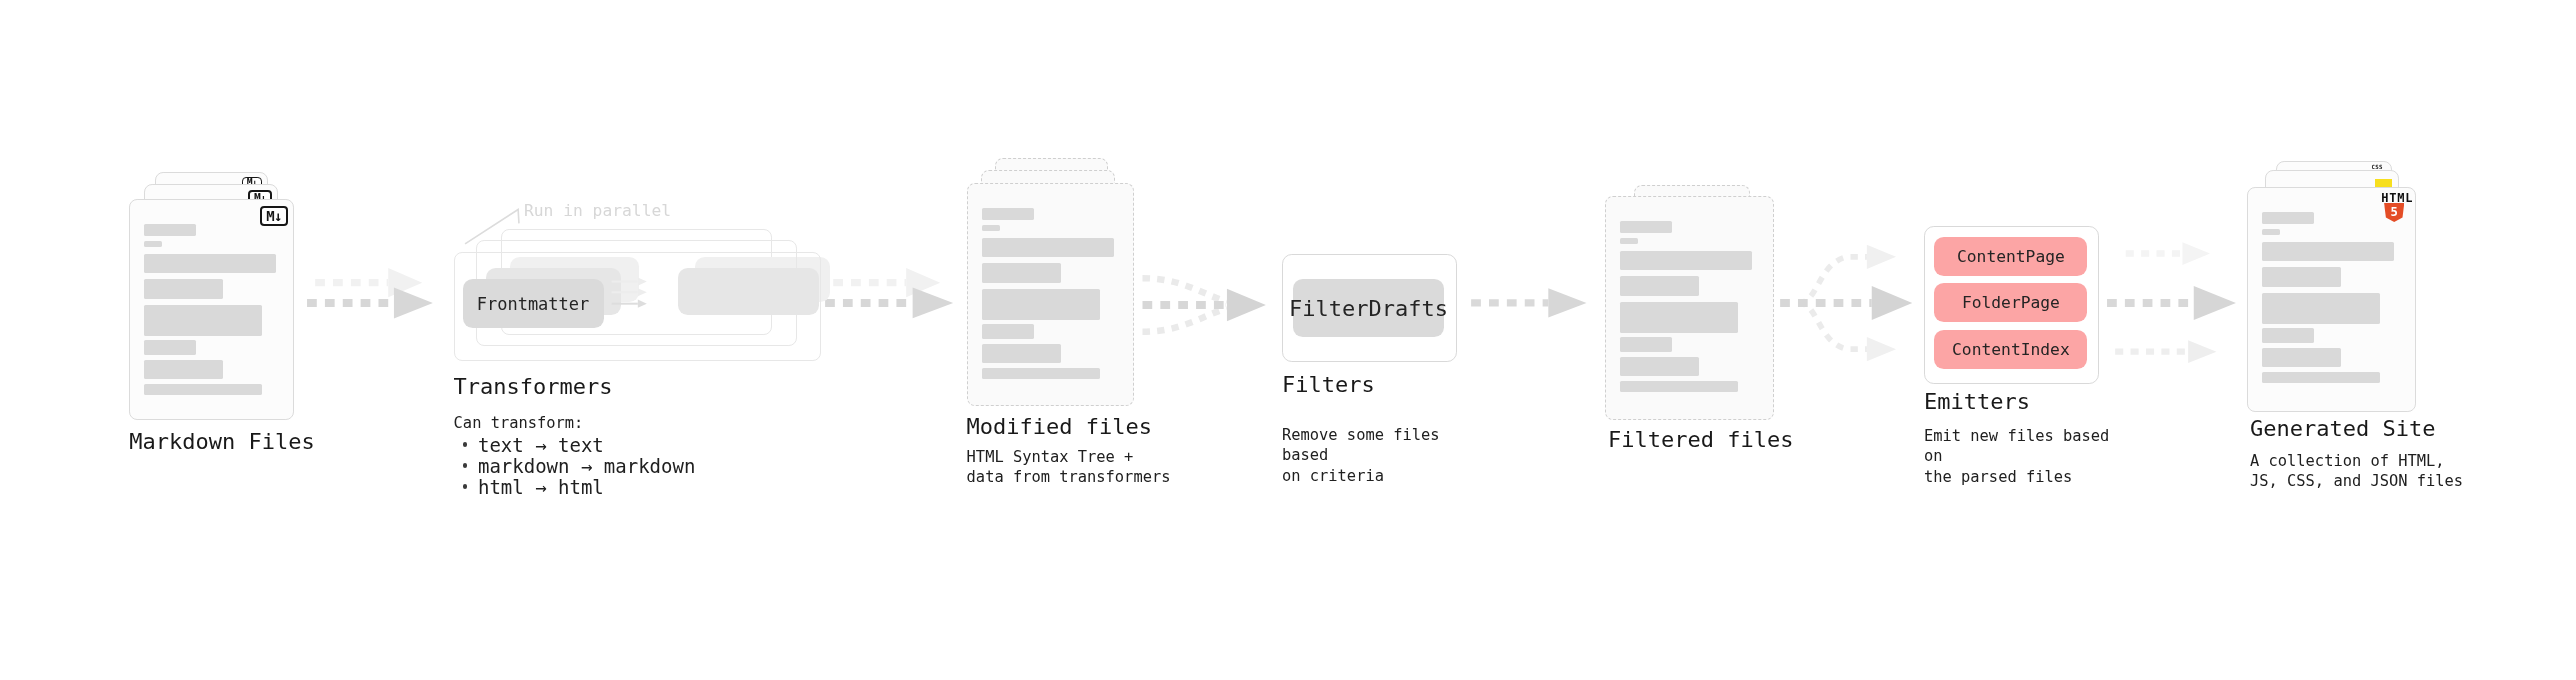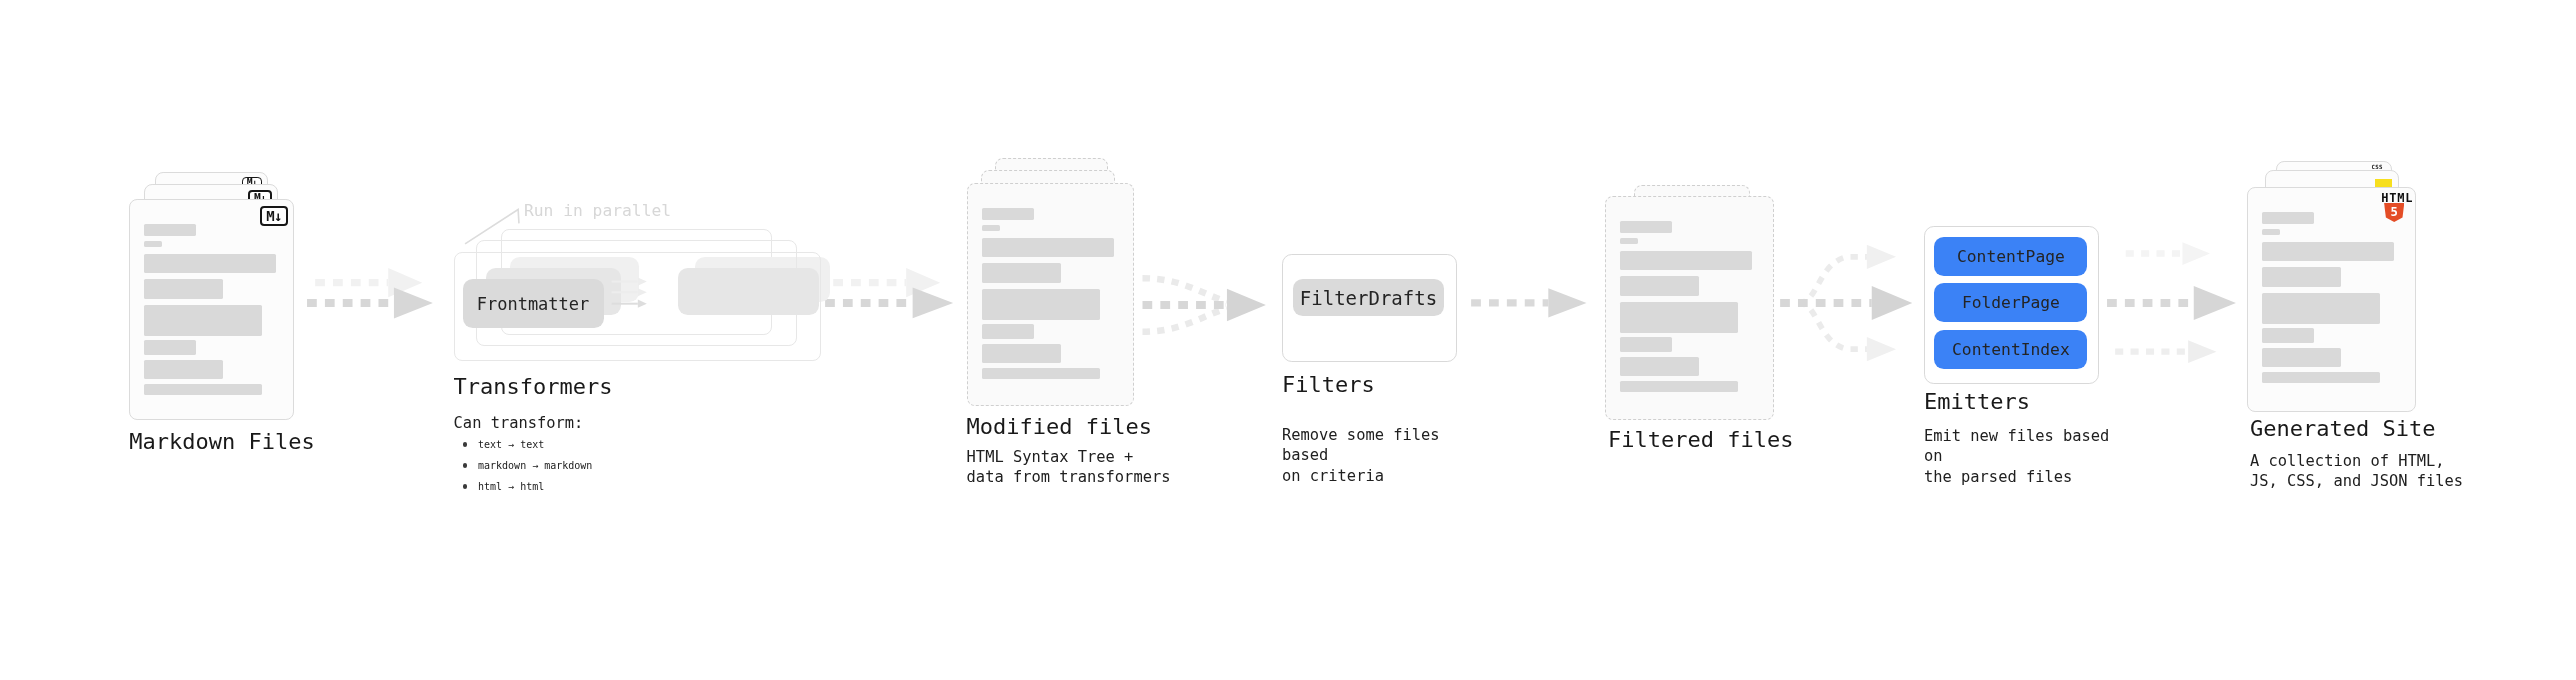--- a/index.html
+++ b/index.html
@@ -21,29 +21,29 @@
   .md-badge.xs{font-size:9.8px;line-height:10.6px;border-width:1.6px;top:4.1px;right:4.9px;}
 
   
   .panel{position:absolute;border:1.6px solid #e7e7e7;border-radius:8.1px;background:transparent;}
   .gray-box{position:absolute;background:#dadada;border-radius:9.8px;display:flex;
             align-items:center;justify-content:center;font-size:17px;color:#242424;}
   .gray-box.g1{background:#e6e6e6;}
   .gray-box.g2{background:#f0f0f0;}
 
   .container-panel{position:absolute;background:#ffffff;border:1.6px solid #d9d9d9;border-radius:9.8px;}
-  .emit-box{position:absolute;left:24.4px;width:153px;height:39px;background:#3b82f6;border-radius:9.8px;
+  .emit-box{position:absolute;left:24.4px;width:153px;height:39px;background:#fca5a5;border-radius:9.8px;
             display:flex;align-items:center;justify-content:center;font-size:16.3px;color:#242424;}
 
   .title{position:absolute;font-size:22px;color:#191919;white-space:nowrap;}
   .desc{position:absolute;font-size:15.4px;line-height:20.3px;color:#202020;white-space:pre-line;}
   .note{position:absolute;font-size:16.3px;color:#d7d7d7;white-space:nowrap;}
 
   .bullets{position:absolute;display:flex;flex-direction:column;}
-  .bullet-row{display:flex;align-items:center;height:21px;font-size:10px;color:#202020;}
+  .bullet-row{display:flex;align-items:center;height:21px;font-size:19px;color:#202020;}
   .bullet-dot{width:4.1px;height:4.1px;border-radius:50%;background:#3a3a3a;margin-right:10.6px;flex:none;}
 
   
   .html5-logo{position:absolute;top:6.5px;right:7.3px;width:26px;text-align:center;}
   .html5-word{font-size:12px;font-weight:bold;color:#111;letter-spacing:0.8px;line-height:7.3px;}
   .html5-shield{width:20.3px;height:19.5px;margin:0.8px auto 0;background:#e44d26;color:#ffffff;
                 font-size:12.2px;font-weight:bold;line-height:18px;text-align:center;
                 clip-path:polygon(0% 0%,100% 0%,91% 76%,50% 100%,9% 76%);}
   .js-badge{position:absolute;top:8.1px;right:6.5px;width:17px;height:9px;background:#f7df1e;}
   .css-badge{position:absolute;top:3.3px;right:6.5px;width:14.6px;text-align:center;}
@@ -152,21 +152,21 @@
 
 <svg class="arrow" style="left:1136px;top:256px;" width="138" height="102" viewBox="0 0 170 125">
   <path d="M 8,27 C 55,27 78,45 112,56" fill="none" stroke="#eaeaea" stroke-width="8" stroke-dasharray="9 9"></path>
   <path d="M 8,93 C 55,93 78,75 112,64" fill="none" stroke="#eaeaea" stroke-width="8" stroke-dasharray="9 9"></path>
   <line x1="8" y1="60" x2="112" y2="60" stroke="#d7d7d7" stroke-width="10" stroke-dasharray="12 10"></line>
   <polygon points="112,40 160,60 112,80" fill="#d4d4d4"></polygon>
 </svg>
 
 <div class="station" style="left:1268px;top:244px;width:211px;height:236px;">
   <div class="container-panel" style="left:14px;top:9.8px;width:173px;height:106px;"></div>
-  <div class="gray-box" style="left:25px;top:35px;width:151px;height:37px;font-size:19px;">FilterDrafts</div>
+  <div class="gray-box" style="left:25px;top:35px;width:151px;height:58px;font-size:22px;">FilterDrafts</div>
   <div class="title" style="left:14px;top:128px;">Filters</div>
   <div class="desc" style="left:14px;top:166px;margin-top:15px;">Remove some files based
 on criteria</div>
 </div>
 
 <svg class="arrow" style="left:1463px;top:272px;" width="130" height="65" viewBox="0 0 160 80">
   <line x1="10" y1="38" x2="105" y2="38" stroke="#d9d9d9" stroke-width="9" stroke-dasharray="12 10"></line>
   <polygon points="105,20 152,38 105,56" fill="#d7d7d7"></polygon>
 </svg>
 

